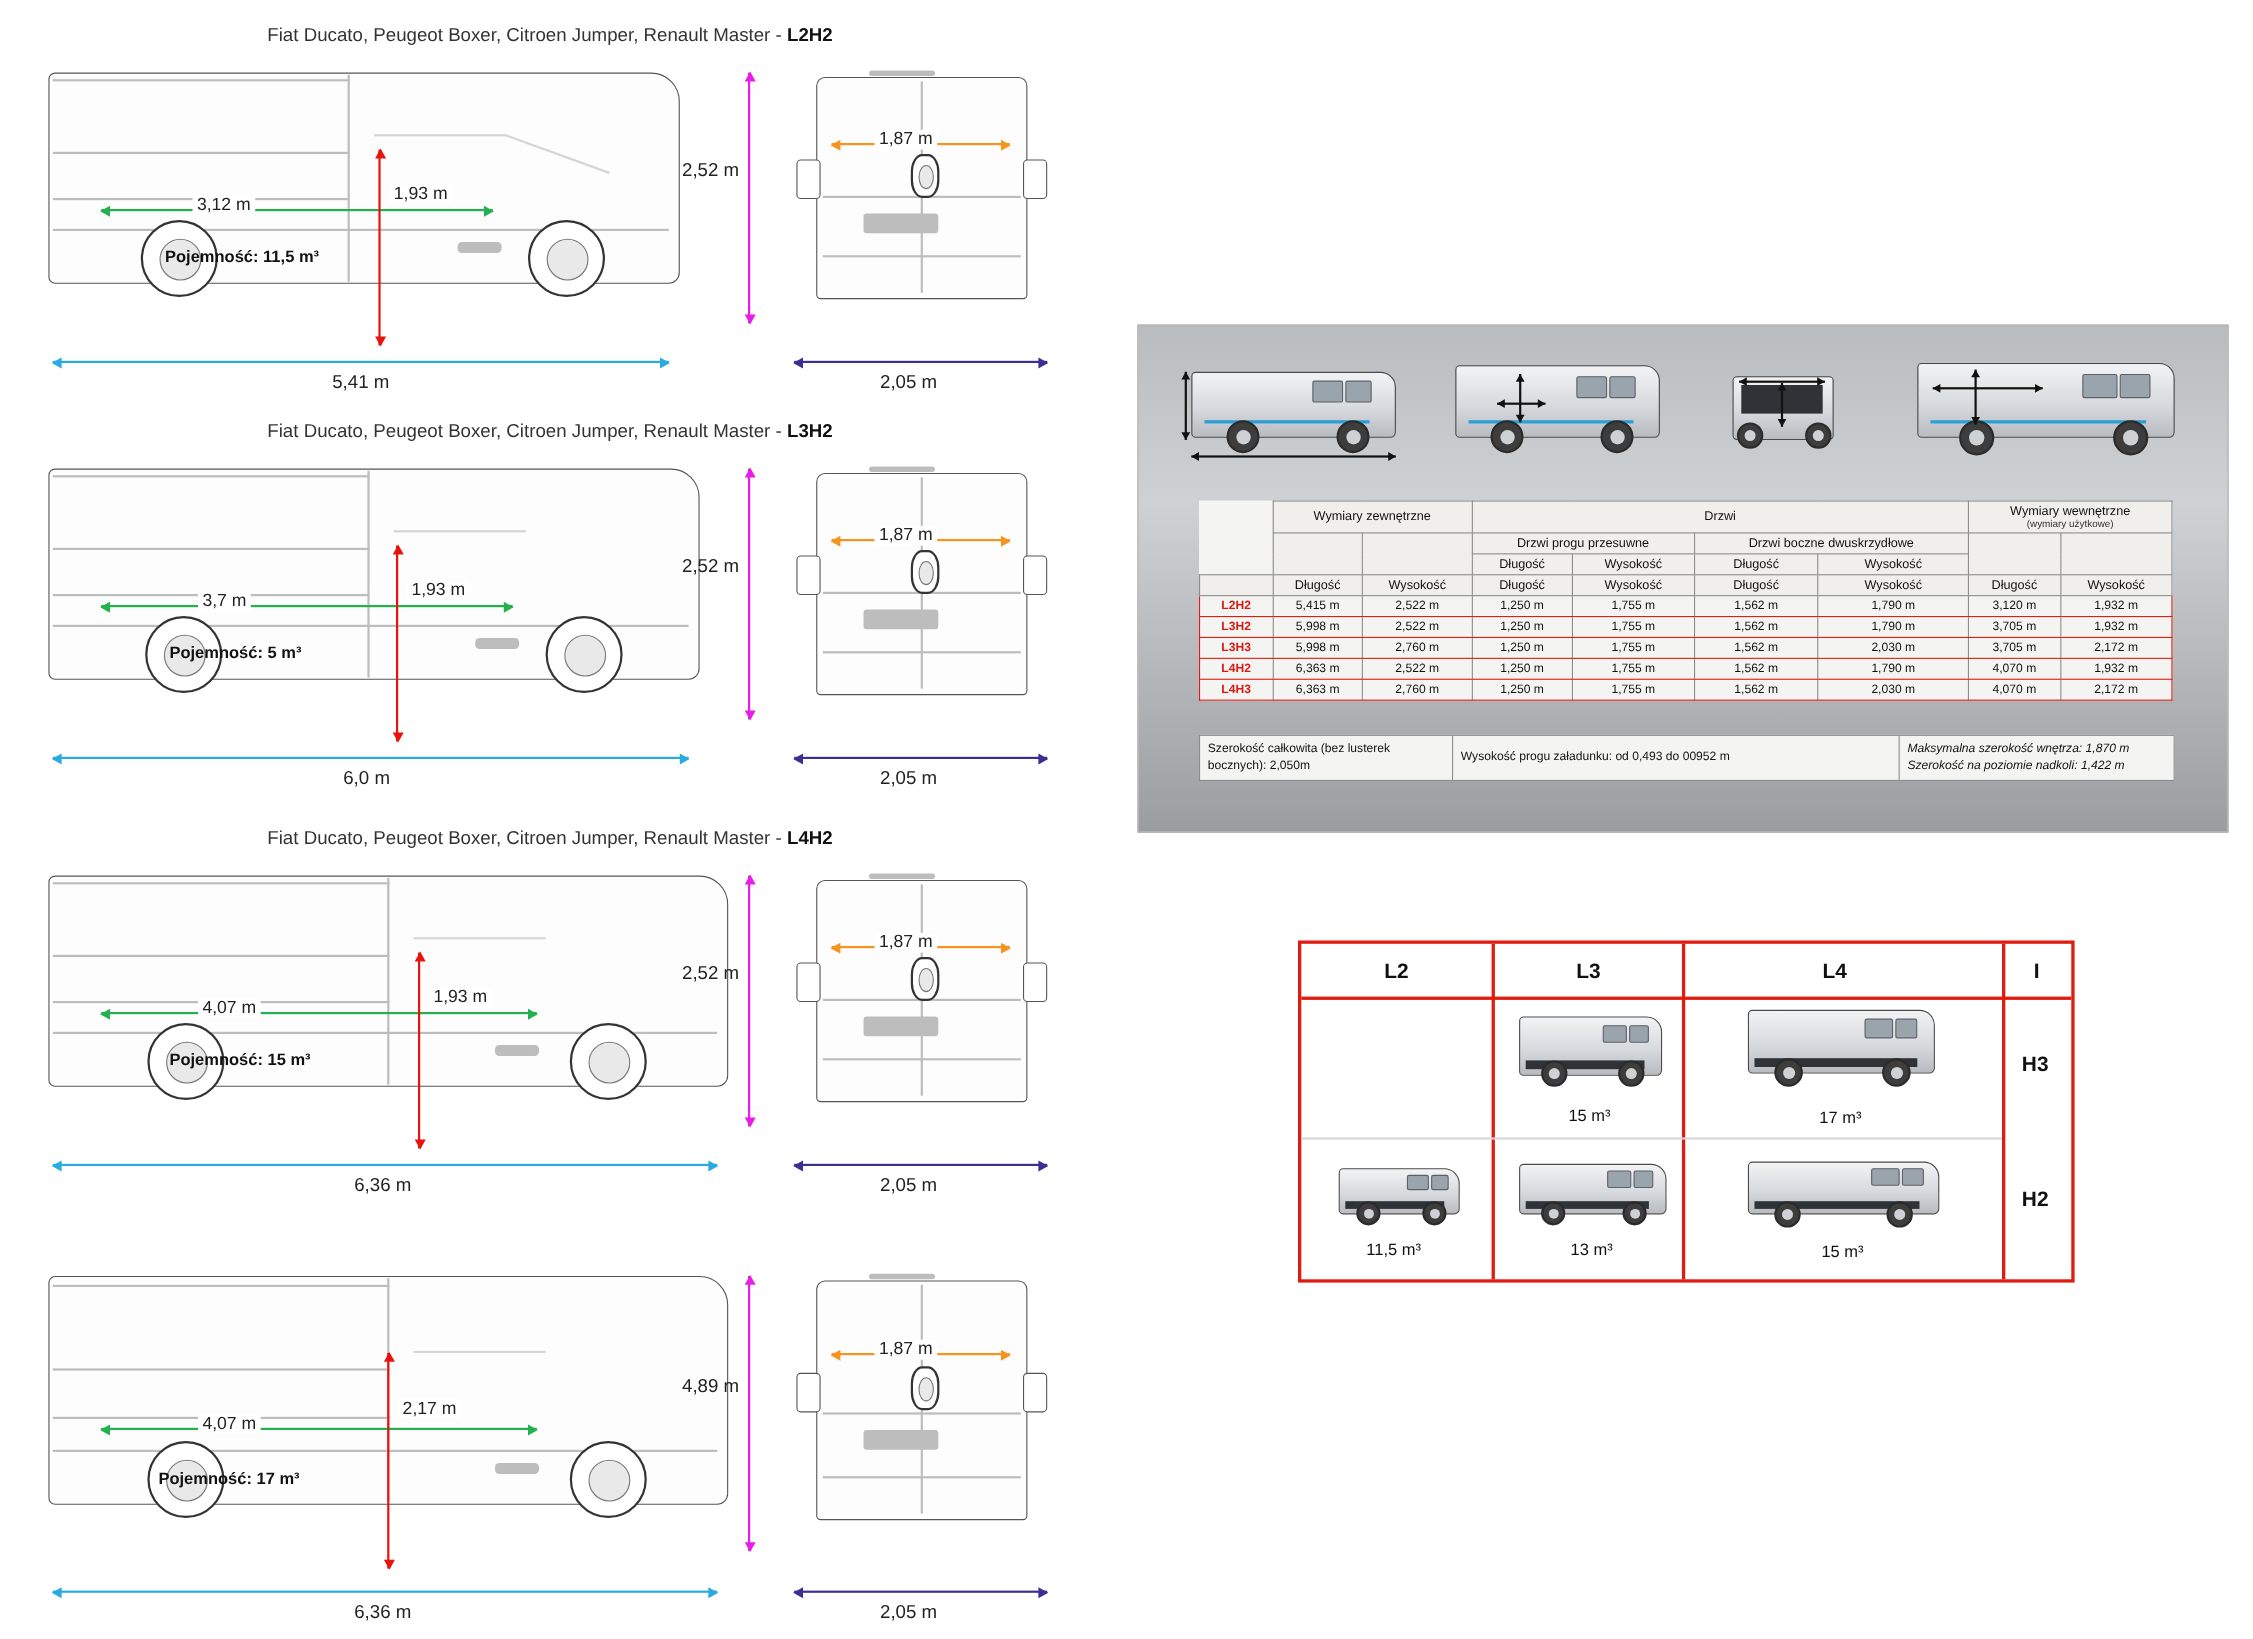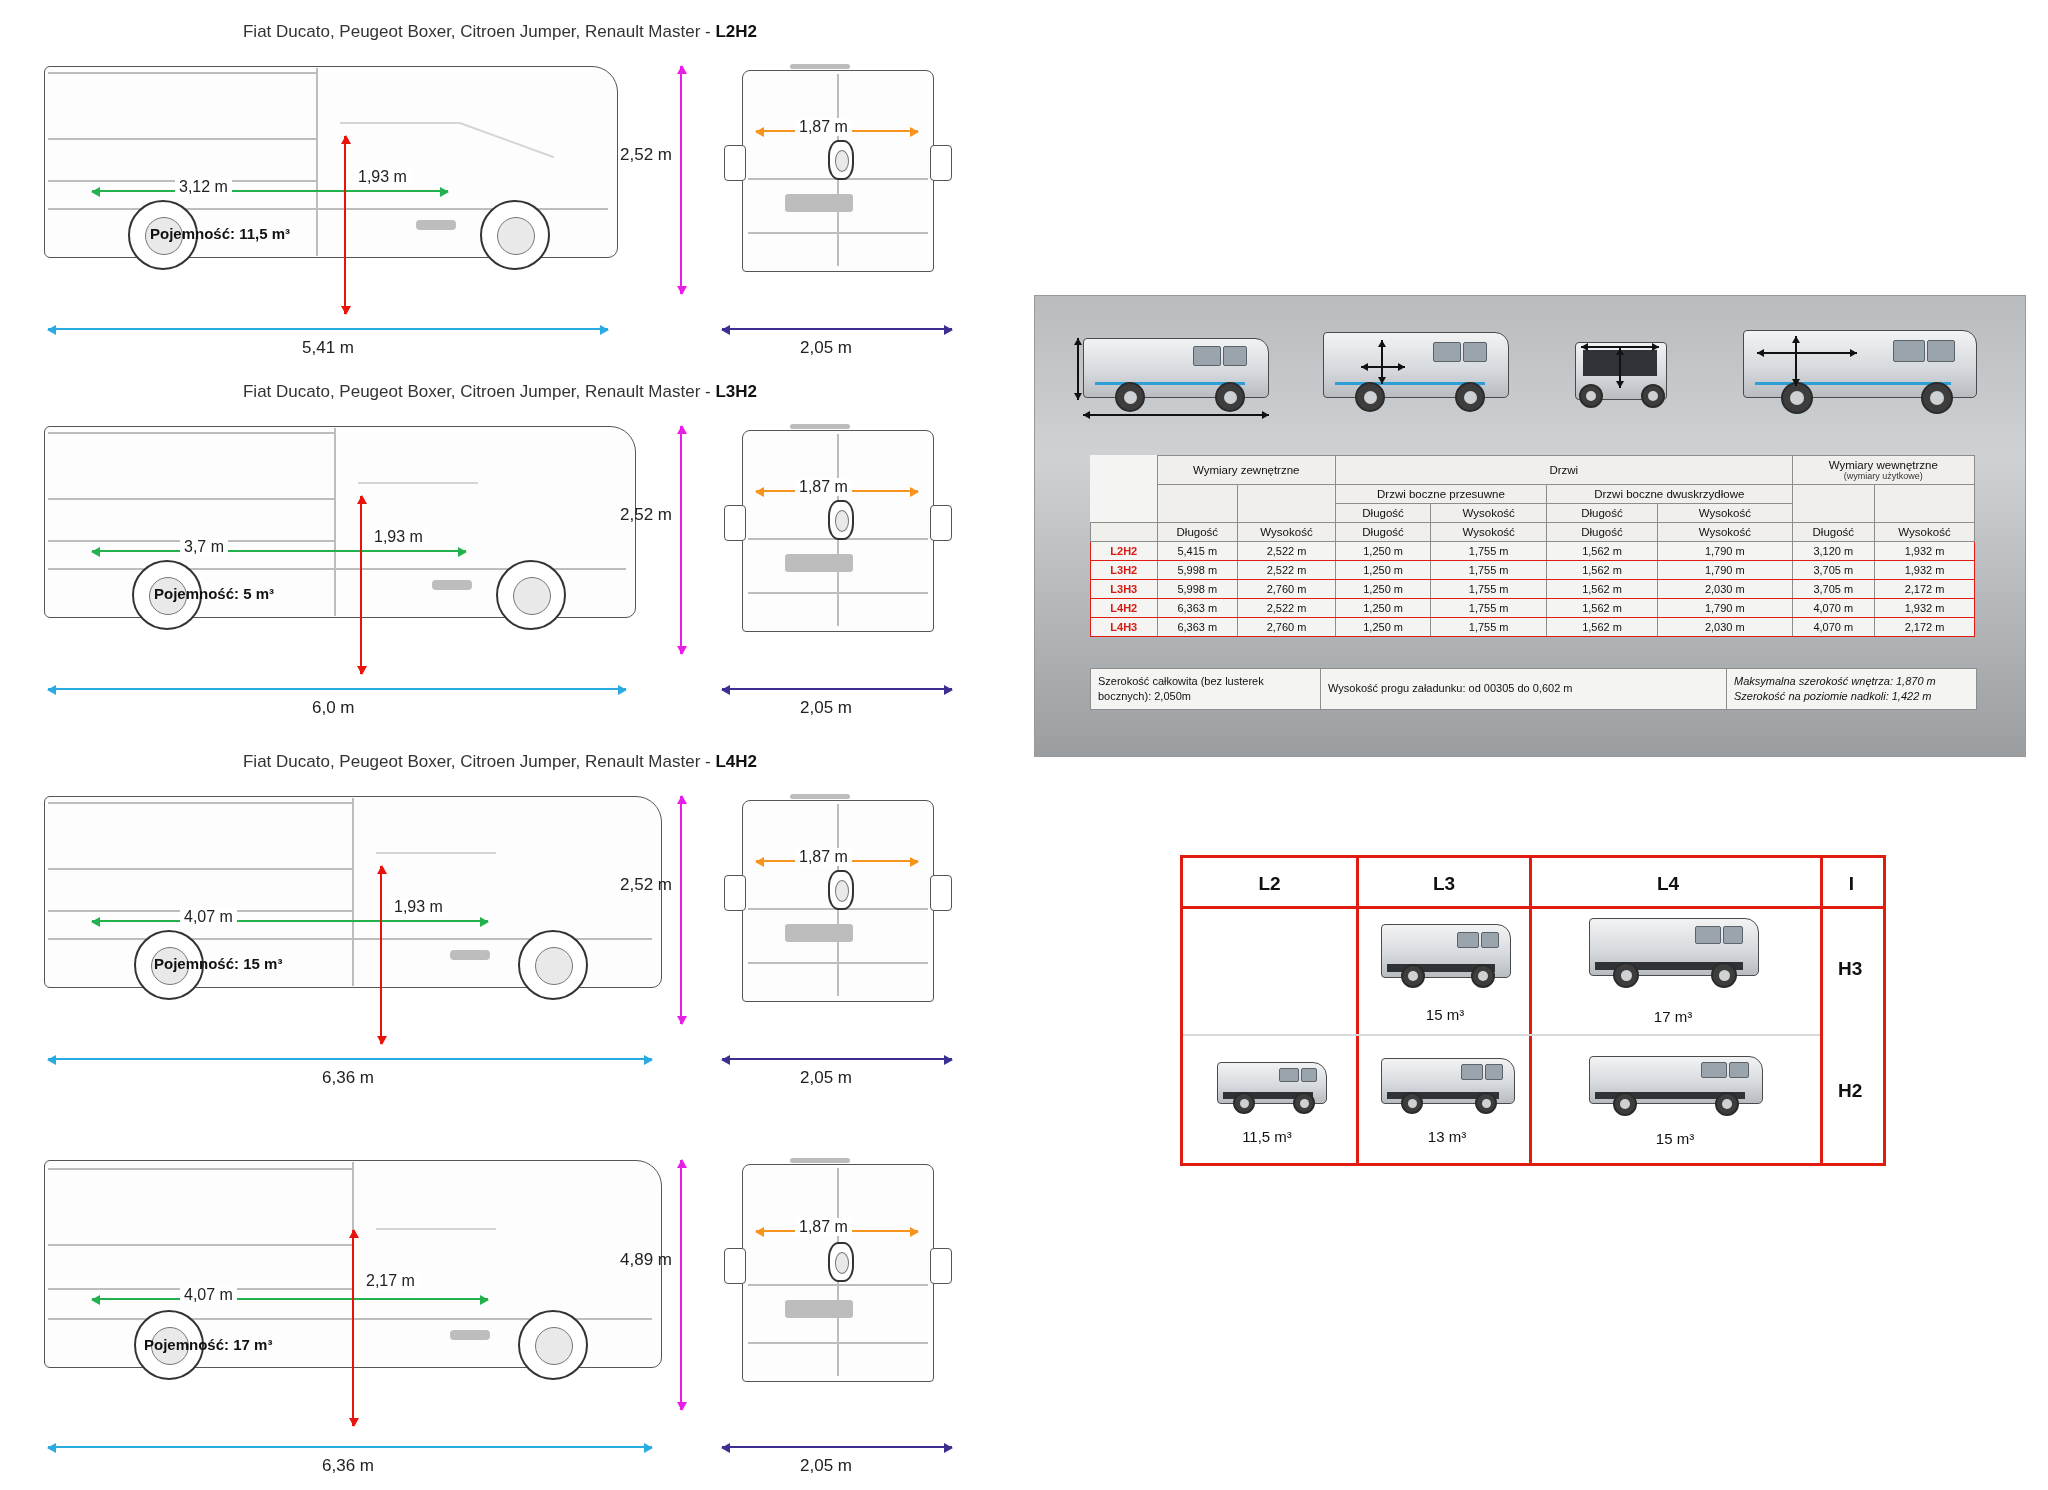--- a/index.html
+++ b/index.html
@@ -335,21 +335,21 @@
     <td class="hdr" colspan="2">Wymiary zewnętrzne</td>
     <td class="hdr" colspan="4">Drzwi</td>
     <td class="hdr" colspan="2">
       <div>Wymiary wewnętrzne</div>
       <div class="small">(wymiary użytkowe)</div>
     </td>
   </tr>
   <tr>
     <td class="hdr" rowspan="2" style="border-bottom:1px solid #8d8d8d;"></td>
     <td class="hdr" rowspan="2" style="border-bottom:1px solid #8d8d8d;"></td>
-    <td class="hdr" colspan="2">Drzwi boczne przesuwne</td>
+    <td class="hdr" colspan="2">Drzwi progu przesuwne</td>
     <td class="hdr" colspan="2">Drzwi boczne dwuskrzydłowe</td>
     <td class="hdr" rowspan="2"></td>
     <td class="hdr" rowspan="2"></td>
   </tr>
   <tr>
     <td class="hdr">Długość</td>
     <td class="hdr">Wysokość</td>
     <td class="hdr">Długość</td>
     <td class="hdr">Wysokość</td>
   </tr>
@@ -418,21 +418,21 @@
     <td>1,562 m</td>
     <td>2,030 m</td>
     <td>4,070 m</td>
     <td>2,172 m</td>
   </tr>
 </tbody>
   </table>
 
 <div class="notes">
   <div class="n1">Szerokość całkowita (bez lusterek bocznych): 2,050m</div>
-  <div class="n2">Wysokość progu załadunku: od 00305 do 0,602 m</div>
+  <div class="n2">Wysokość progu załadunku: od 0,493 do 00952 m</div>
   <div class="n3" style="white-space:pre-line;">Maksymalna szerokość wnętrza: 1,870 m
 Szerokość na poziomie nadkoli: 1,422 m</div>
 </div>
 
 <div id="grid-panel">
   <div class="gcol" style="left:173px;"></div>
   <div class="gcol" style="left:346px;"></div>
   <div class="gcol" style="left:637px;"></div>
   <div class="grow" style="top:48px;"></div>
   <div class="gsoft" style="left:0;top:176px;width:637px;height:1.5px;"></div>

